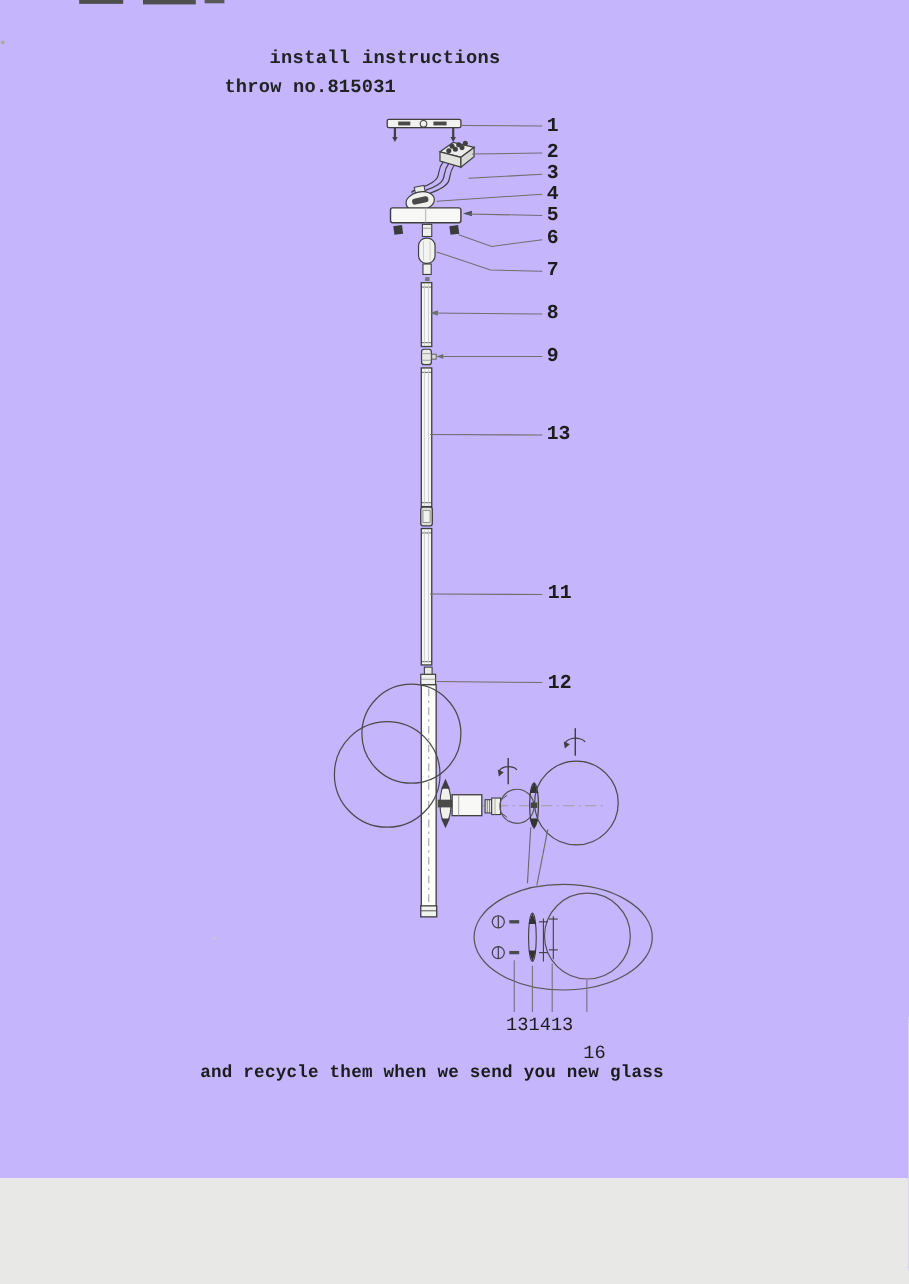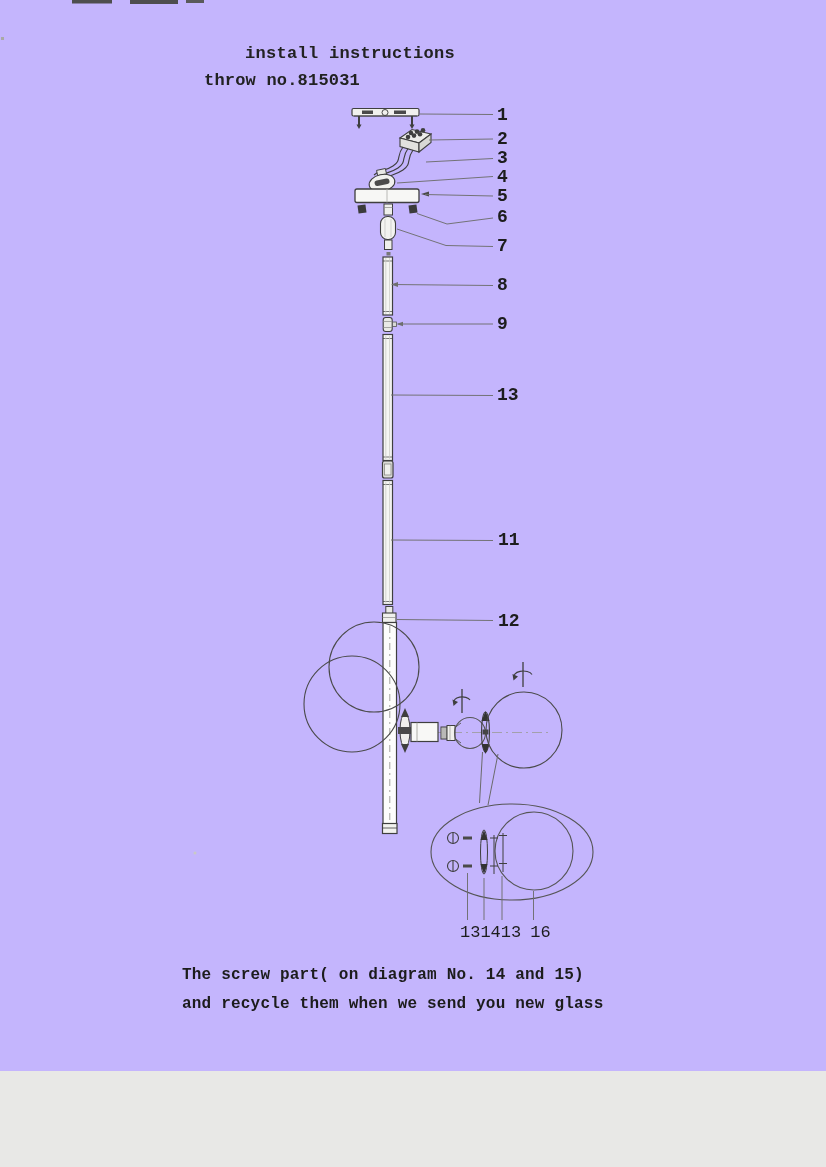--- a/index.html
+++ b/index.html
@@ -10,21 +10,21 @@
     overflow:hidden;
     font-family:"Liberation Mono","DejaVu Sans Mono",monospace;
     color:#1f1f1f;
   }
   svg{position:absolute;left:0;top:0;}
   .txt{position:absolute;white-space:pre;}
   .title{left:245px;top:44px;font-size:17px;font-weight:bold;letter-spacing:.3px;color:#222;}
   .itemno{left:204px;top:71px;font-size:17px;font-weight:bold;letter-spacing:.2px;color:#222;}
   .plabel{position:absolute;font-size:18px;font-weight:bold;line-height:22px;color:#1d1d1d;}
   .bottom-row{position:absolute;left:460px;top:923px;display:flex;font-size:17px;font-weight:normal;color:#1d1d1d;}
-  .bottom-row .gap{margin-left:9px;}
+  .bottom-row .gap{margin-left:9px;margin-top:26px;}
   .note{
     position:absolute;left:182px;top:961px;width:560px;
     font-size:16px;font-weight:bold;line-height:28.5px;letter-spacing:.2px;color:#1c1c1c;
   }
 </style>
 </head>
 <body>
 
 <div class="page">
 
@@ -261,17 +261,16 @@
   <div class="plabel" style="left:498px;top:610px">12</div>
 
   <div class="bottom-row">
     <span class="plabel-sm">13</span>
     <span class="plabel-sm">14</span>
     <span class="plabel-sm">13</span>
     <span class="plabel-sm gap">16</span>
   </div>
 
   <div class="note">
-    <div>The screw part( on diagram No. 14 and 15)</div>
     <div>and recycle them when we send you new glass</div>
   </div>
 
 </div>
 
 </body></html>

